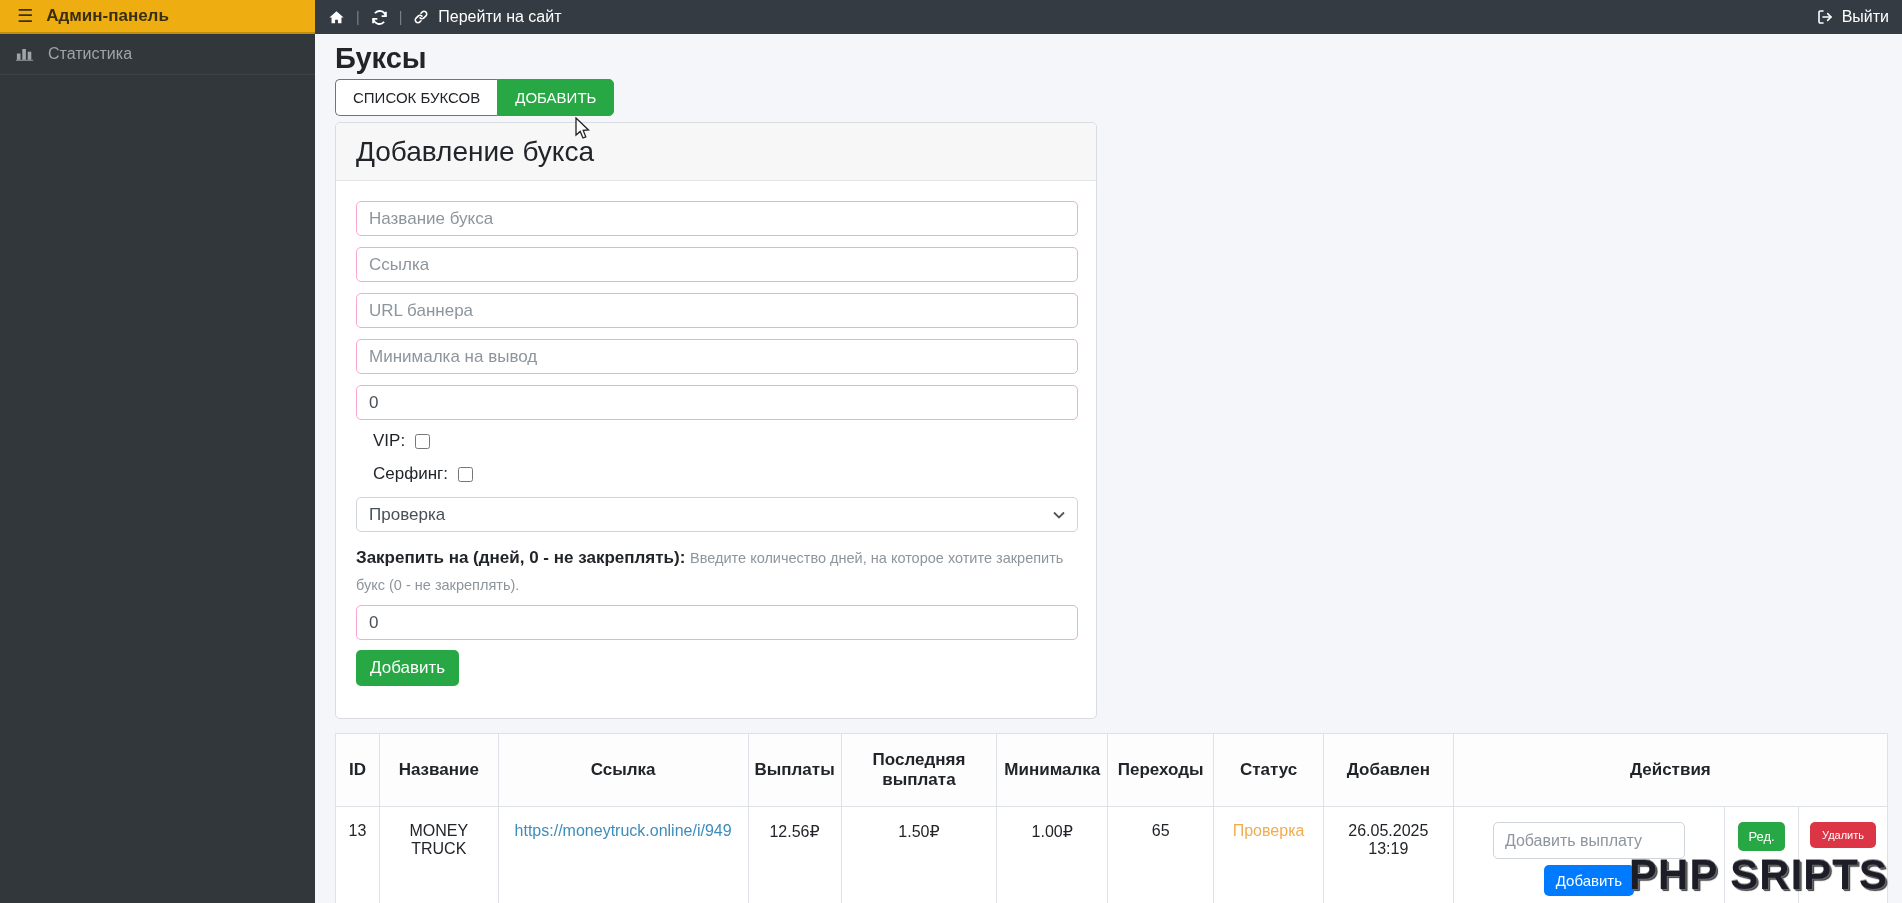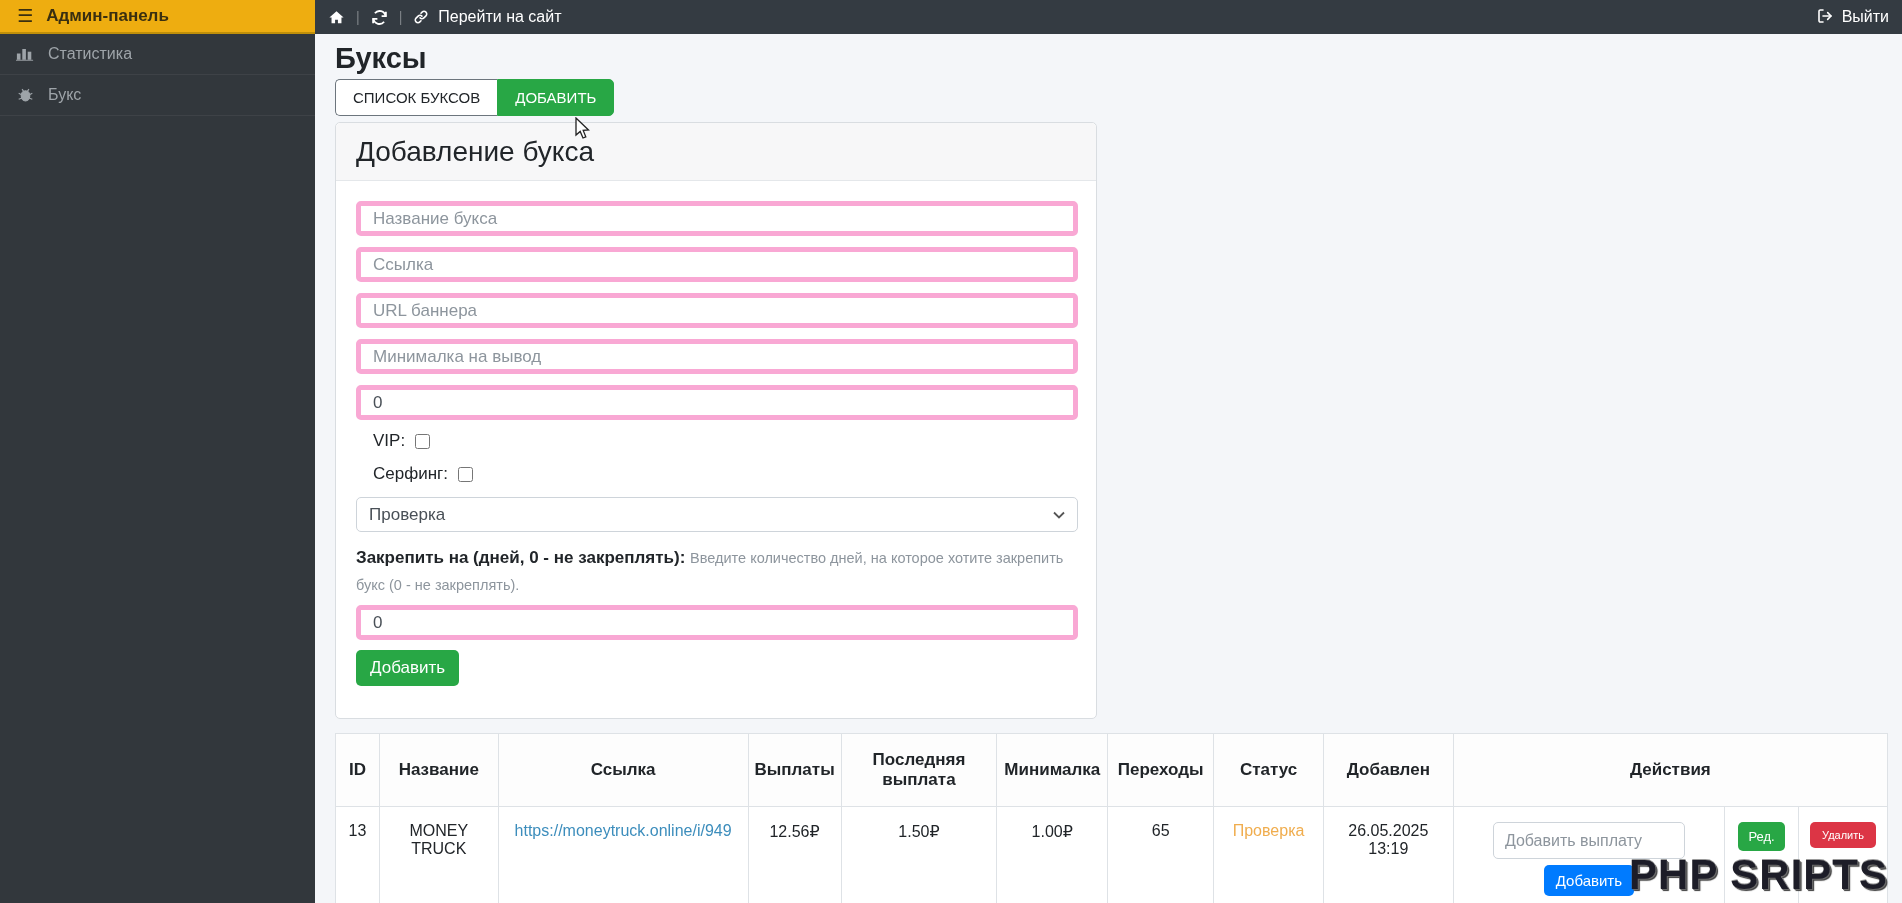--- a/index.html
+++ b/index.html
@@ -16,21 +16,21 @@
     font-weight:bold; font-size:17px; border-bottom:2px solid #c08f09; cursor:pointer;
   }
   .hamburger { font-size:18px; line-height:1; color:#3a2f10; }
   .navbar {
     flex:1; height:34px; background:#343b42; color:#fff;
     display:flex; align-items:center; gap:11px; padding:0 13px; font-size:16px;
   }
   .nav-sep { color:rgba(255,255,255,.35); font-size:14px; }
   .nav-ico { width:17px; height:17px; display:inline-flex; cursor:pointer; }
   .nav-link { display:flex; align-items:center; gap:8px; cursor:pointer; }
-  .nav-right { margin-left:auto; display:flex; align-items:flex-start; gap:8px; cursor:pointer; }
+  .nav-right { margin-left:auto; display:flex; align-items:flex-end; gap:8px; cursor:pointer; }
   
   .sidebar { position:absolute; top:34px; left:0; width:315px; height:869px; background:#32373c; }
   .side-item {
     height:41px; display:flex; align-items:center; gap:13px; padding-left:15px;
     color:#9ea4a9; font-size:16px; border-bottom:1px solid rgba(255,255,255,.06); cursor:pointer;
   }
   .side-ico { width:20px; height:16px; display:inline-flex; justify-content:center; }
   
   .main { position:absolute; top:34px; left:315px; width:1587px; height:869px; background:#f4f6f9; overflow:hidden; }
   .page-title { margin:6px 0 0 20px; font-size:29px; font-weight:600; line-height:36px; color:#212529; }
@@ -47,21 +47,21 @@
   .card {
     margin:6px 0 0 20px; width:762px; background:#fff;
     border:1px solid #d9dde1; border-radius:5px;
   }
   .card-header {
     padding:13px 20px 12px 20px; background:#f7f7f8; border-bottom:1px solid #e4e7ea;
     border-radius:5px 5px 0 0; font-size:28px; font-weight:500; color:#212529;
   }
   .card-body { padding:20px 20px 32px 20px; }
   .tinput {
-    display:block; width:722px; height:35px; border:5px solid #f9a8d4; border-radius:5px;
+    display:block; width:722px; height:35px; border:1px solid #f9a8d4; border-radius:5px;
     padding:0 12px; font-size:17px; color:#495057; margin-bottom:11px; background:#fff; outline:none;
     font-family:"Liberation Sans","DejaVu Sans",sans-serif;
   }
   .tinput::placeholder { color:#8d959d; }
   .check-row { display:flex; align-items:center; gap:10px; font-size:17px; color:#212529; margin:2px 0 13px 17px; }
   .check-row input { width:15px; height:15px; cursor:pointer; }
   .selectbox {
     width:722px; height:35px; border:1px solid #ced4da; border-radius:5px; background:#fff;
     display:flex; align-items:center; padding:0 12px; font-size:17px; color:#495057;
     cursor:pointer; margin-bottom:12px;
@@ -163,29 +163,20 @@
   <div class="side-item">
     <span class="side-ico">
       <svg viewBox="0 0 20 16" width="18" height="15">
         <rect x="1" y="8" width="4" height="7" fill="#9ea4a9"></rect>
         <rect x="7" y="3" width="4" height="12" fill="#9ea4a9"></rect>
         <rect x="13" y="6" width="4" height="9" fill="#9ea4a9"></rect>
         <rect x="0" y="15" width="19" height="1" fill="#9ea4a9"></rect>
       </svg>
     </span>
     <span>Статистика</span>
-  </div>
-  <div class="side-item">
-    <span class="side-ico">
-      <svg viewBox="0 0 20 18" width="17" height="16" fill="none" stroke="#9ea4a9" stroke-width="1.4">
-        <ellipse cx="10" cy="10" rx="5" ry="6" fill="#9ea4a9"></ellipse>
-        <path d="M6 2l2 3M14 2l-2 3M2 7l4 2M18 7l-4 2M2 14l4-1.5M18 14l-4-1.5"></path>
-      </svg>
-    </span>
-    <span>Букс</span>
   </div>
 </div>
 
 <div class="main">
   <h1 class="page-title">Буксы</h1>
 
   <div class="tabs">
     <div class="tab tab-plain">СПИСОК БУКСОВ</div>
     <div class="tab tab-green">ДОБАВИТЬ</div>
   </div>

